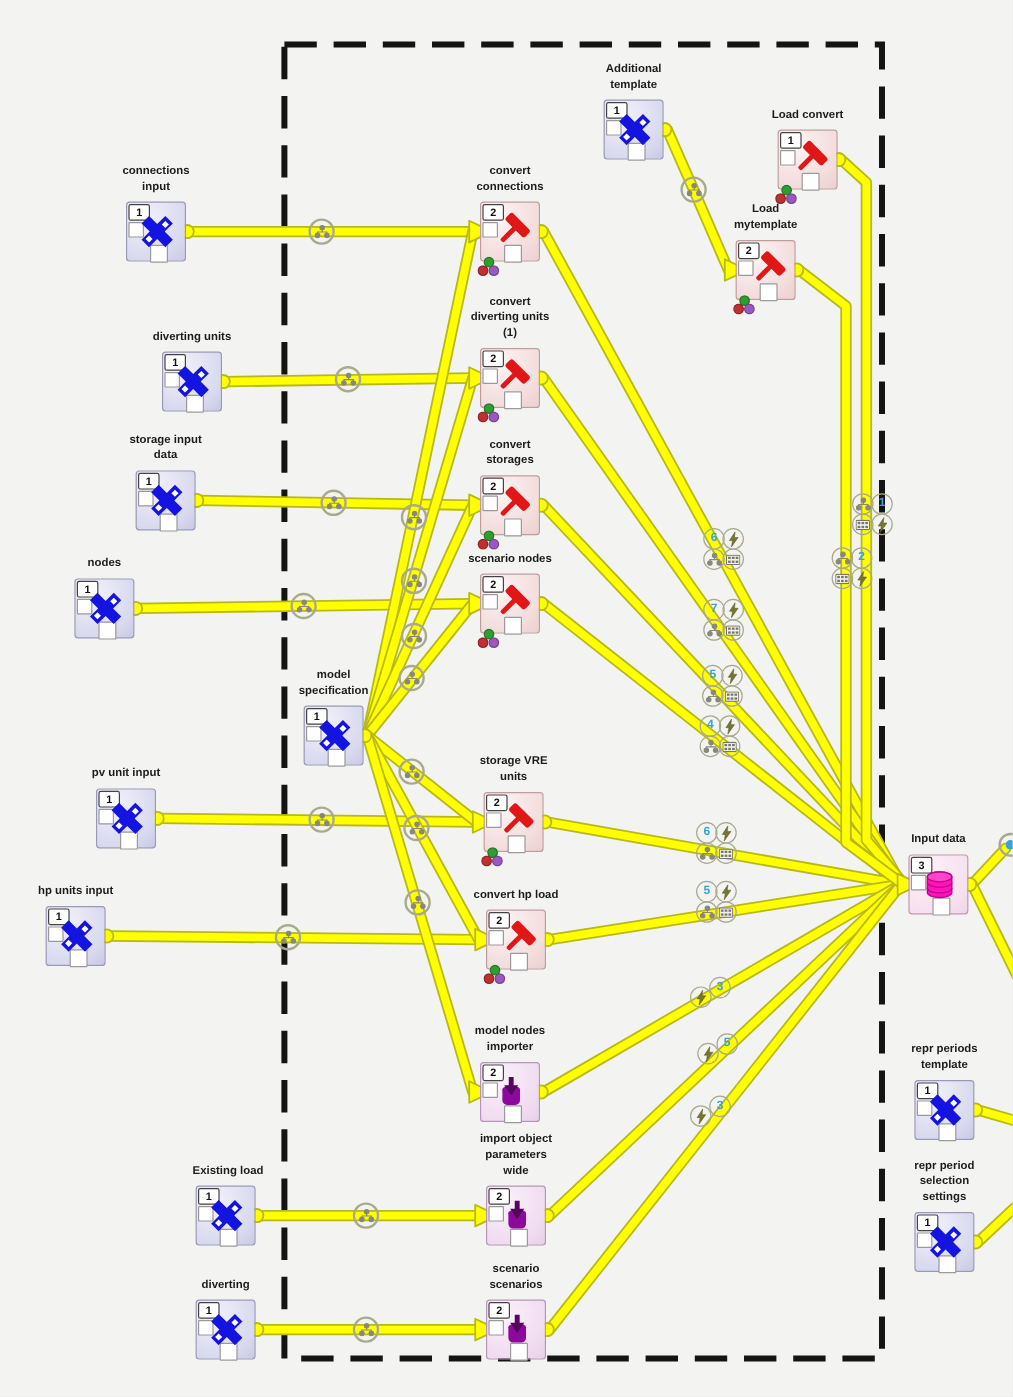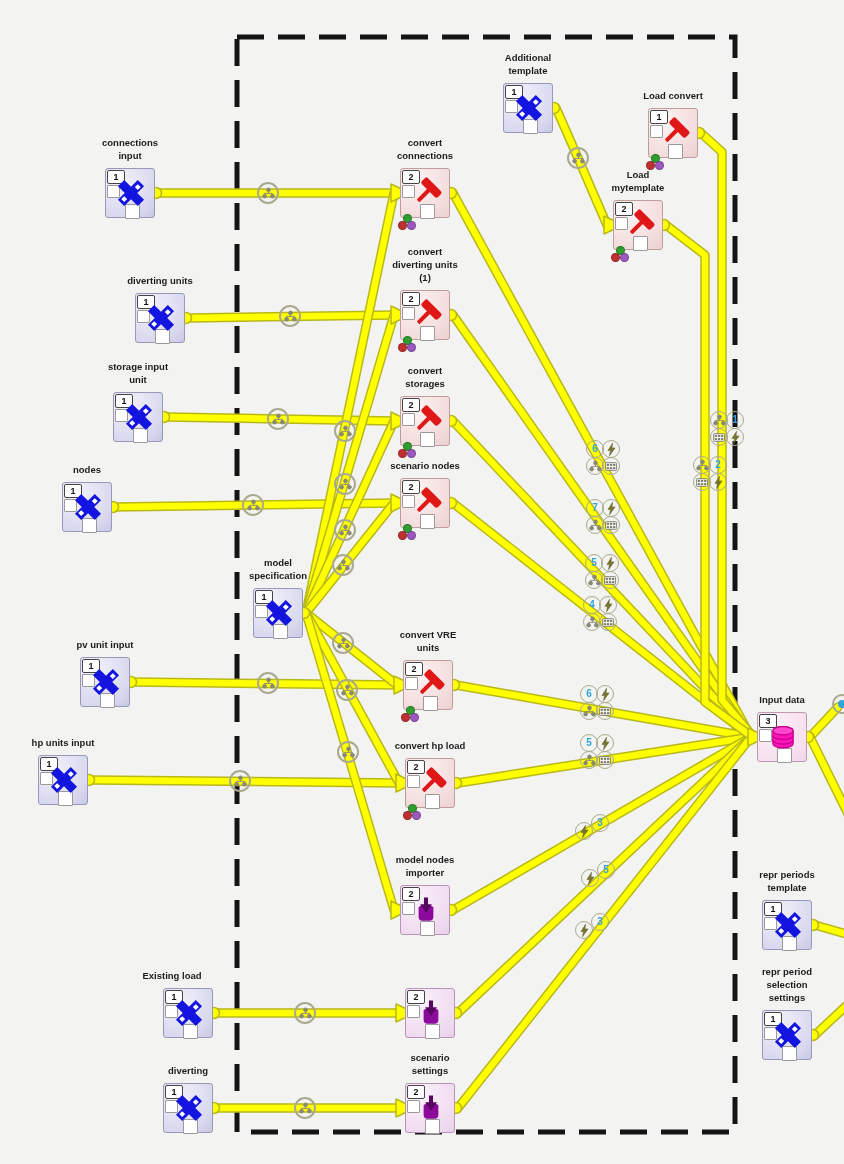--- a/index.html
+++ b/index.html
@@ -695,21 +695,21 @@
       <div class="rank">1</div>
       <div class="sq left"></div>
       <div class="sq bottom"></div>
       <div class="nicon"><svg viewBox="0 0 30 30">
           <path d="M15 9.5 L21 3.5 L26.5 9 L20.5 15 L26.5 21 L21 26.5 L15 20.5 L9 26.5 L3.5 21 L9.5 15 L3.5 9 L9 3.5 Z" fill="#1414e0"></path>
           <path d="M21 7.2 L23.6 9.8 L21 12.4 L18.4 9.8 Z" fill="#ffffff"></path>
           <path d="M9 17.8 L11.6 20.4 L9 23 L6.4 20.4 Z" fill="#ffffff"></path>
         </svg></div>
     </div>
     <div class="label" style="left: 73px; top: 360px;">storage input
-unit</div>
+data</div>
     <div class="node data-connection" style="left: 62px; top: 482px;">
       <div class="rank">1</div>
       <div class="sq left"></div>
       <div class="sq bottom"></div>
       <div class="nicon"><svg viewBox="0 0 30 30">
           <path d="M15 9.5 L21 3.5 L26.5 9 L20.5 15 L26.5 21 L21 26.5 L15 20.5 L9 26.5 L3.5 21 L9.5 15 L3.5 9 L9 3.5 Z" fill="#1414e0"></path>
           <path d="M21 7.2 L23.6 9.8 L21 12.4 L18.4 9.8 Z" fill="#ffffff"></path>
           <path d="M9 17.8 L11.6 20.4 L9 23 L6.4 20.4 Z" fill="#ffffff"></path>
         </svg></div>
     </div>
@@ -751,21 +751,21 @@
     <div class="node data-connection" style="left: 163px; top: 988px;">
       <div class="rank">1</div>
       <div class="sq left"></div>
       <div class="sq bottom"></div>
       <div class="nicon"><svg viewBox="0 0 30 30">
           <path d="M15 9.5 L21 3.5 L26.5 9 L20.5 15 L26.5 21 L21 26.5 L15 20.5 L9 26.5 L3.5 21 L9.5 15 L3.5 9 L9 3.5 Z" fill="#1414e0"></path>
           <path d="M21 7.2 L23.6 9.8 L21 12.4 L18.4 9.8 Z" fill="#ffffff"></path>
           <path d="M9 17.8 L11.6 20.4 L9 23 L6.4 20.4 Z" fill="#ffffff"></path>
         </svg></div>
     </div>
-    <div class="label" style="left: 107px; top: 969px;">Existing load</div>
+    <div class="label" style="left: 125px; top: 969px;">Existing load</div>
     <div class="node data-connection" style="left: 163px; top: 1083px;">
       <div class="rank">1</div>
       <div class="sq left"></div>
       <div class="sq bottom"></div>
       <div class="nicon"><svg viewBox="0 0 30 30">
           <path d="M15 9.5 L21 3.5 L26.5 9 L20.5 15 L26.5 21 L21 26.5 L15 20.5 L9 26.5 L3.5 21 L9.5 15 L3.5 9 L9 3.5 Z" fill="#1414e0"></path>
           <path d="M21 7.2 L23.6 9.8 L21 12.4 L18.4 9.8 Z" fill="#ffffff"></path>
           <path d="M9 17.8 L11.6 20.4 L9 23 L6.4 20.4 Z" fill="#ffffff"></path>
         </svg></div>
     </div>
@@ -909,21 +909,21 @@
       <div class="nicon"><svg viewBox="0 0 30 30">
           <g transform="rotate(45 15 15)" fill="#e01717">
             <rect x="13.2" y="8" width="3.6" height="17" rx="1.4"></rect>
             <path d="M7 4.5 h16 a2 2 0 0 1 2 2 v3.5 a2 2 0 0 1 -2 2 h-16 a2 2 0 0 1 -2 -2 v-3.5 a2 2 0 0 1 2 -2 z"></path>
           </g>
         </svg></div>
     </div>
     <div class="dot" style="background: rgb(46, 158, 46); left: 406px; top: 706px;"></div>
     <div class="dot" style="background: rgb(192, 48, 48); left: 401px; top: 713px;"></div>
     <div class="dot" style="background: rgb(155, 89, 192); left: 410px; top: 713px;"></div>
-    <div class="label" style="left: 363px; top: 628px;">convert VRE
+    <div class="label" style="left: 363px; top: 628px;">storage VRE
 units</div>
     <div class="node tool" style="left: 405px; top: 758px;">
       <div class="rank">2</div>
       <div class="sq left"></div>
       <div class="sq bottom"></div>
       <div class="nicon"><svg viewBox="0 0 30 30">
           <g transform="rotate(45 15 15)" fill="#e01717">
             <rect x="13.2" y="8" width="3.6" height="17" rx="1.4"></rect>
             <path d="M7 4.5 h16 a2 2 0 0 1 2 2 v3.5 a2 2 0 0 1 -2 2 h-16 a2 2 0 0 1 -2 -2 v-3.5 a2 2 0 0 1 2 -2 z"></path>
           </g>
@@ -948,32 +948,35 @@
     <div class="node importer" style="left: 405px; top: 988px;">
       <div class="rank">2</div>
       <div class="sq left"></div>
       <div class="sq bottom"></div>
       <div class="nicon"><svg viewBox="0 0 30 30">
           <path d="M8.5 13 h13 v8 a3.5 3.5 0 0 1 -3.5 3.5 h-6 a3.5 3.5 0 0 1 -3.5 -3.5 z" fill="#8b0a9b"></path>
           <ellipse cx="15" cy="13" rx="6.5" ry="2.6" fill="#8b0a9b"></ellipse>
           <path d="M13.2 4 h3.6 v6 h3.4 l-5.2 7.5 -5.2 -7.5 h3.4 z" fill="#55075f"></path>
         </svg></div>
     </div>
+    <div class="label" style="left: 365px; top: 943px;">import object
+parameters
+wide</div>
     <div class="node importer" style="left: 405px; top: 1083px;">
       <div class="rank">2</div>
       <div class="sq left"></div>
       <div class="sq bottom"></div>
       <div class="nicon"><svg viewBox="0 0 30 30">
           <path d="M8.5 13 h13 v8 a3.5 3.5 0 0 1 -3.5 3.5 h-6 a3.5 3.5 0 0 1 -3.5 -3.5 z" fill="#8b0a9b"></path>
           <ellipse cx="15" cy="13" rx="6.5" ry="2.6" fill="#8b0a9b"></ellipse>
           <path d="M13.2 4 h3.6 v6 h3.4 l-5.2 7.5 -5.2 -7.5 h3.4 z" fill="#55075f"></path>
         </svg></div>
     </div>
     <div class="label" style="left: 365px; top: 1051px;">scenario
-settings</div>
+scenarios</div>
     <div class="node data-store" style="left: 757px; top: 712px;">
       <div class="rank">3</div>
       <div class="sq left"></div>
       <div class="sq bottom"></div>
       <div class="nicon"><svg viewBox="0 0 30 30">
           <g stroke="#c4008e" stroke-width="1">
             <path d="M6 9.5 a9 3.6 0 0 1 18 0 v11.5 a9 3.6 0 0 1 -18 0 z" fill="#ff14b8"></path>
             <ellipse cx="15" cy="9.5" rx="9" ry="3.6" fill="#ff45cc"></ellipse>
             <path d="M6 13.6 a9 3.6 0 0 0 18 0" fill="none"></path>
             <path d="M6 17.7 a9 3.6 0 0 0 18 0" fill="none"></path>

